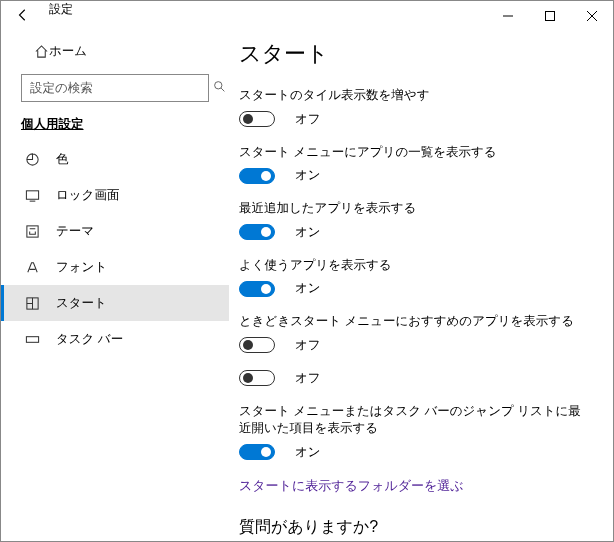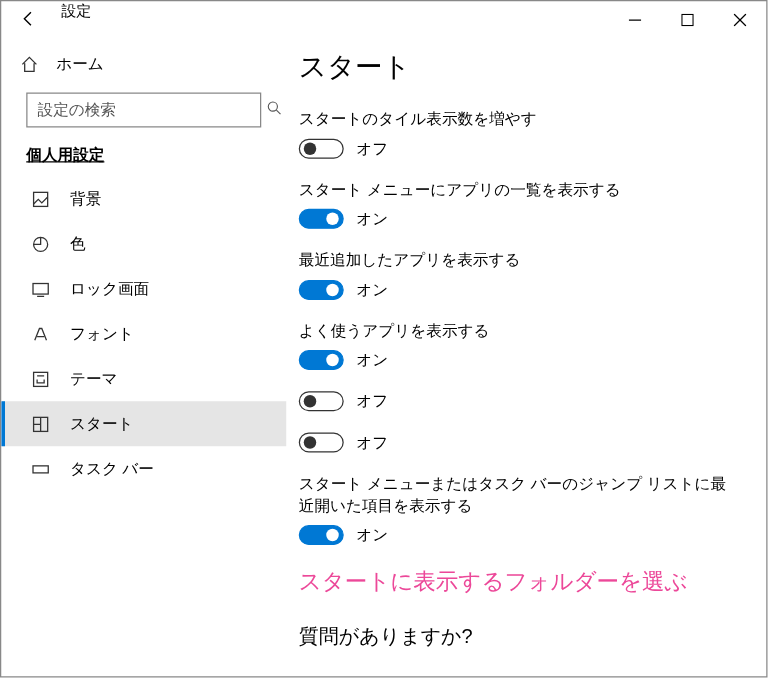--- a/index.html
+++ b/index.html
@@ -45,22 +45,21 @@
     display: flex;
     height: calc(100% - 30px);
   }
   .sidebar {
     width: 228px;
     padding: 6px 0 0 0;
     flex-shrink: 0;
   }
   .home-row {
     display: flex; align-items: center;
-    padding: 6px 20px 10px 14px;
-    gap: 14px;
+    padding: 6px 20px 10px 32px;
   }
   .home-row .icon { width: 16px; display:flex; align-items:center; justify-content:center; }
   .home-row .label { font-size: 12.5px; }
   .searchbox {
     margin: 4px 20px 14px 20px;
     height: 28px;
     border: 1px solid #888;
     display: flex;
     align-items: center;
     padding: 0 8px;
@@ -106,21 +105,21 @@
   }
   .setting {
     margin-bottom: 16px;
   }
   .setting .label {
     font-size: 12.5px;
     margin-bottom: 6px;
     line-height: 1.4;
   }
   .toggle-row {
-    display: flex; gap: 10px;
+    display: flex; align-items: center; gap: 20px;
   }
   .toggle {
     width: 36px; height: 16px;
     border-radius: 8px;
     position: relative;
     border: 1px solid #333;
     background: #fff;
     flex-shrink: 0;
   }
   .toggle .knob {
@@ -135,22 +134,22 @@
     border-color: #0078d4;
   }
   .toggle.on .knob {
     background: #fff;
     left: auto; right: 3px;
   }
   .toggle-state {
     font-size: 12.5px;
   }
   .link {
-    color: #ec4899;
-    font-size: 18px;
+    color: #4c1d95;
+    font-size: 13px;
     display: inline-block;
   }
   .help-heading {
     font-size: 16px;
     margin: 22px 0 8px 0;
     font-weight: 400;
   }
   
   .content::-webkit-scrollbar { width: 6px; }
 </style>
@@ -202,59 +201,50 @@
             <line x1="10" y1="10" x2="14" y2="14" stroke="#555" stroke-width="1.1"></line>
           </svg>
       </span>
     </div>
     <div class="section-label">個人用設定</div>
 
     <div id="nav-list">
         <div class="nav-item">
           <span class="icon">
             <svg width="15" height="15" viewBox="0 0 16 16">
-              <rect x="2" y="2" width="12" height="12" stroke="#333" stroke-width="1.1" fill="none"></rect>
-              <path d="M2 12 L6 8 L9 11 L14 6" stroke="#333" stroke-width="1.1" fill="none"></path>
-            </svg>
-          </span>
-          <span>背景</span>
-        </div>
-        <div class="nav-item">
-          <span class="icon">
-            <svg width="15" height="15" viewBox="0 0 16 16">
               <path d="M8 2 A6 6 0 0 0 2 8 H8 Z M8 2 A6 6 0 0 1 14 8 A6 6 0 0 1 8 14 A6 6 0 0 1 2 8" stroke="#333" stroke-width="1.1" fill="none"></path>
             </svg>
           </span>
           <span>色</span>
         </div>
         <div class="nav-item">
           <span class="icon">
             <svg width="15" height="15" viewBox="0 0 16 16">
               <rect x="1.5" y="3" width="13" height="9" stroke="#333" stroke-width="1.1" fill="none"></rect>
               <line x1="5" y1="14" x2="11" y2="14" stroke="#333" stroke-width="1.1"></line>
             </svg>
           </span>
           <span>ロック画面</span>
         </div>
         <div class="nav-item">
           <span class="icon">
             <svg width="15" height="15" viewBox="0 0 16 16">
-              <path d="M3 13 L7 3 L9 3 L13 13 M5 10 H11" stroke="#333" stroke-width="1.1" fill="none"></path>
-            </svg>
-          </span>
-          <span>フォント</span>
-        </div>
-        <div class="nav-item">
-          <span class="icon">
-            <svg width="15" height="15" viewBox="0 0 16 16">
               <rect x="2" y="2" width="12" height="12" stroke="#333" stroke-width="1.1" fill="none"></rect>
               <path d="M5 5 L11 5 M5 8 L5 11 L11 11 L11 8" stroke="#333" stroke-width="1.1" fill="none"></path>
             </svg>
           </span>
           <span>テーマ</span>
+        </div>
+        <div class="nav-item">
+          <span class="icon">
+            <svg width="15" height="15" viewBox="0 0 16 16">
+              <path d="M3 13 L7 3 L9 3 L13 13 M5 10 H11" stroke="#333" stroke-width="1.1" fill="none"></path>
+            </svg>
+          </span>
+          <span>フォント</span>
         </div>
         <div class="nav-item selected">
           <span class="icon">
             <svg width="15" height="15" viewBox="0 0 16 16">
               <rect x="2" y="2" width="12" height="12" stroke="#333" stroke-width="1.1" fill="none"></rect>
               <line x1="2" y1="8" x2="8" y2="8" stroke="#333" stroke-width="1.1"></line>
               <line x1="8" y1="2" x2="8" y2="14" stroke="#333" stroke-width="1.1"></line>
             </svg>
           </span>
           <span>スタート</span>
@@ -303,20 +293,21 @@
         <div class="setting">
           <div class="label">よく使うアプリを表示する</div>
           <div class="toggle-row">
             <div class="toggle on">
               <div class="knob"></div>
             </div>
             <span class="toggle-state">オン</span>
           </div>
         </div>
         <div class="setting">
+          <div class="label">ときどきスタート メニューにおすすめのアプリを表示する</div>
           <div class="toggle-row">
             <div class="toggle ">
               <div class="knob"></div>
             </div>
             <span class="toggle-state">オフ</span>
           </div>
         </div>
         <div class="setting">
           <div class="toggle-row">
             <div class="toggle ">

